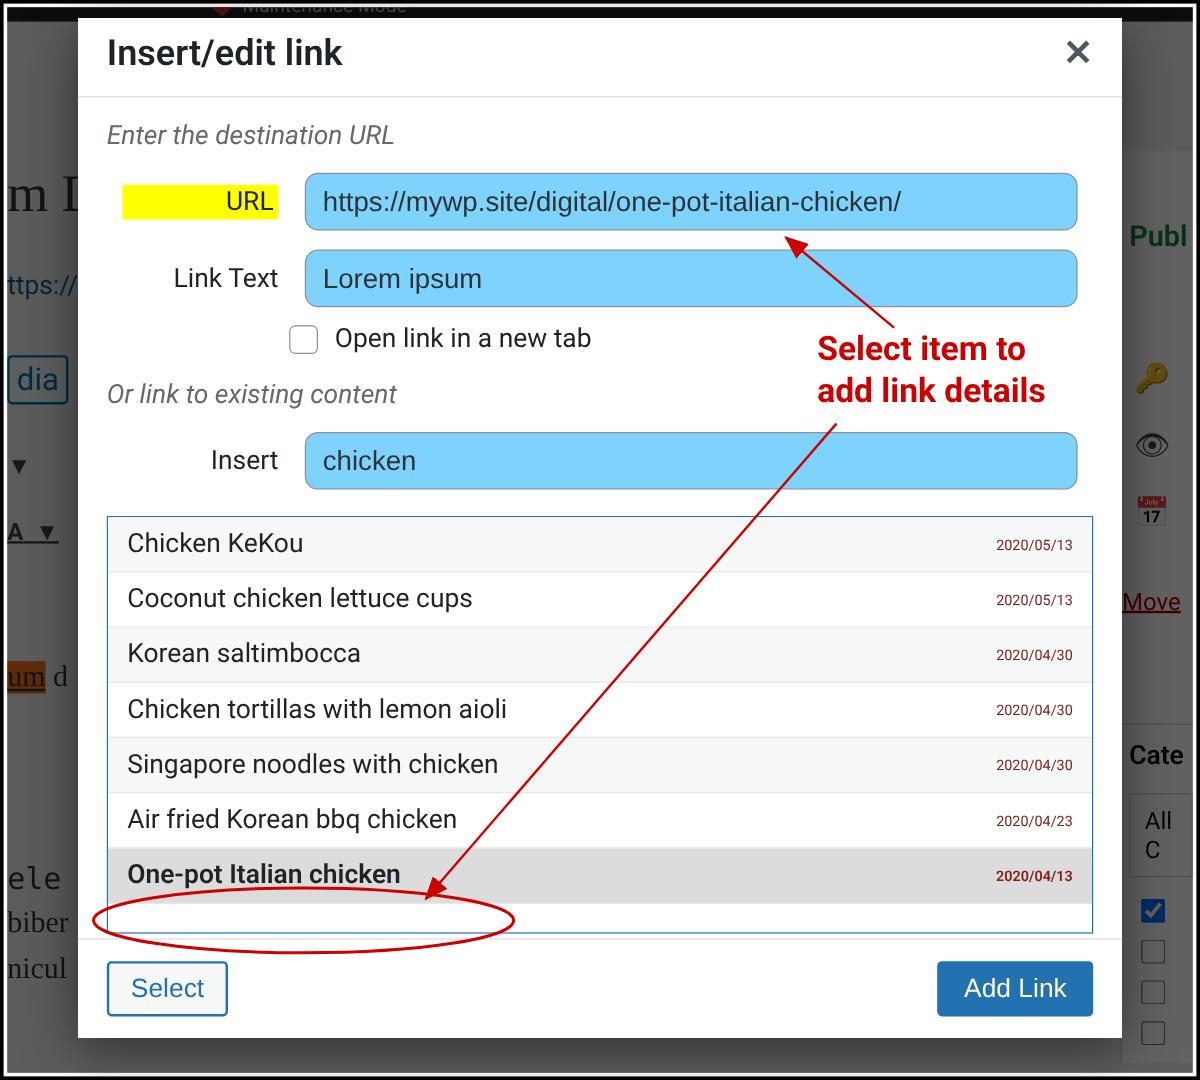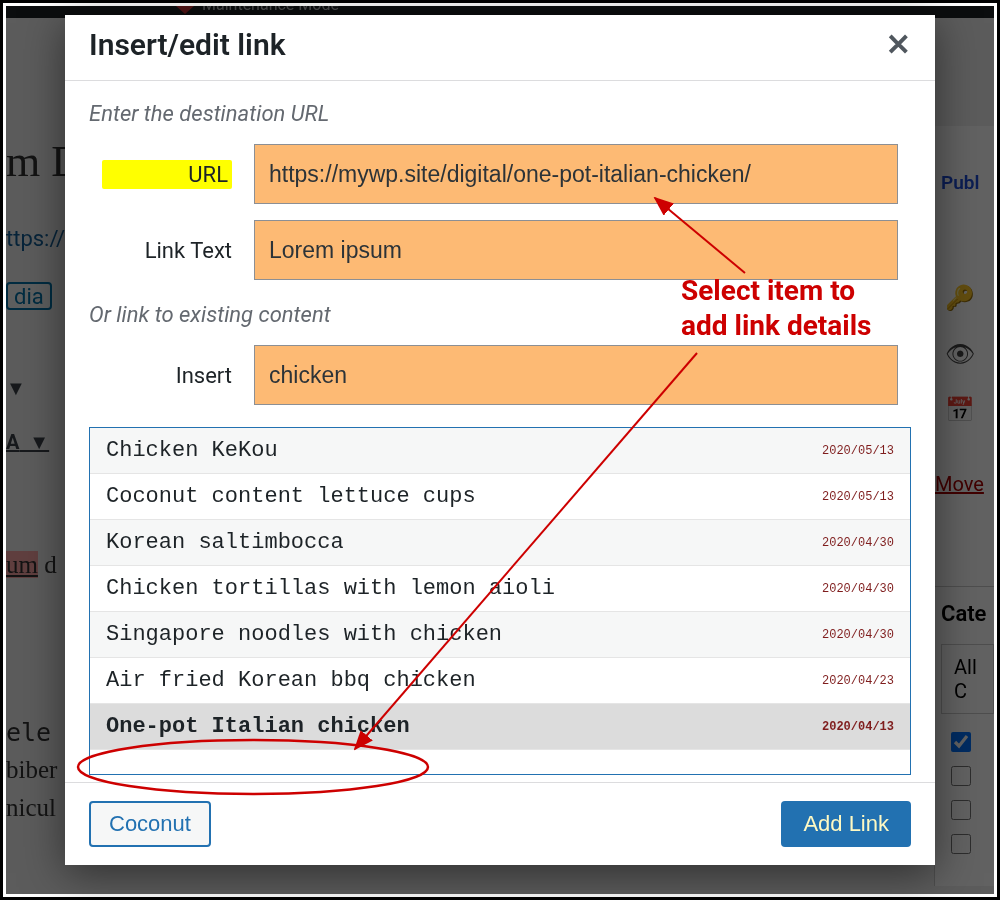--- a/index.html
+++ b/index.html
@@ -7,28 +7,28 @@
 
   .outer-border { position: absolute; left: 0; top: 0; width: 1000px; height: 900px; border: 3px solid #000; }
 
   
   .bg { position: absolute; left: 3px; top: 3px; right: 3px; bottom: 3px; background: #f0f0f1; overflow: hidden; filter: brightness(0.85); }
   .admin-bar { position: absolute; left: 0; top: 0; right: 0; height: 12px; background: #1d2327; color: #c3c4c7; font-size: 16px; }
   .admin-bar .maint { position: absolute; left: 170px; top: -12px; display: flex; align-items: center; gap: 8px; }
   .admin-bar .maint .shield { width: 18px; height: 20px; background: #d63638; clip-path: polygon(50% 0,100% 15%,100% 60%,50% 100%,0 60%,0 15%); }
 
   .bg .link-frag { position:absolute; left:0; top:220px; font-size:22px; color:#135e96; }
-  .bg .mediabtn { position:absolute; left:0; top:276px; border:2px solid #0073aa; color:#0073aa; background:#f6f7f7; border-radius:4px; padding:4px 6px 4px 6px; font-size:22px; height:28px; display:flex; align-items:center; }
+  .bg .mediabtn { position:absolute; left:0; top:290px; border:2px solid #0073aa; color:#0073aa; background:#f6f7f7; border-radius:4px; padding:4px 6px 4px 6px; font-size:26px; height:41px; display:flex; align-items:center; }
   .bg .toolbar-chevrons { position:absolute; left:0; top:370px; display:flex; flex-direction:column; gap:30px; font-size:20px; color:#3c434a; }
   .bg .content-frag { position:absolute; left:0; top:540px; font-size:25px; color:#333; line-height:1.5; font-family:Georgia, serif; }
-  .bg .content-frag .sel { background:#fca5a5; }
+  .bg .content-frag .sel { background:#f97316; }
   .bg .content-frag .mono { font-family: Consolas, monospace; }
 
   .bg .meta { position:absolute; right:0; top:120px; width:60px; background:#fff; border-left:1px solid #ccc; height:760px; padding-top:45px; }
-  .bg .meta .pub { font-size:19px; font-weight:600; color:#1d4ed8; padding:0 0 0 6px; }
+  .bg .meta .pub { font-size:24px; font-weight:600; color:#15803d; padding:0 0 0 6px;margin-top:12px; }
   .bg .meta-icons { margin-top:90px; display:flex; flex-direction:column; gap:28px; font-size:24px; color:#444; padding-left:10px; }
   .bg .movelink { margin-top:48px; color:#a00; text-decoration:underline; font-size:20px; padding-left:0; }
   .bg .cat-box { margin-top:90px; border-top:1px solid #ccc; padding:14px 0 0 6px; }
   .bg .cat-box h3 { font-size:22px; font-weight:600; }
   .bg .tabs { margin:18px 0 0 0; border:1px solid #ccc; padding:10px 0 10px 12px; background:#fff; font-size:20px; }
   .bg .checks { margin:18px 0 0 10px; display:flex; flex-direction:column; gap:14px; }
   .bg .checks input { width:20px; height:20px; }
 
   .dim { position:absolute; left:3px; top:3px; right:3px; bottom:3px; background:rgba(0,0,0,0.55); }
 
@@ -36,35 +36,35 @@
   .modal { position:absolute; left:62px; top:12px; width:870px; height:850px; background:#fff; box-shadow:0 8px 40px rgba(0,0,0,0.5); display:flex; flex-direction:column; }
   .modal-head { display:flex; align-items:center; justify-content:space-between; padding:12px 24px 18px 24px; border-bottom:1px solid #dcdcde; }
   .modal-head h1 { font-size:30px; font-weight:600; color:#1d2327; }
   .close-x { font-size:30px; font-weight:bold; color:#50575e; cursor:pointer; line-height:1; }
 
   .modal-body { padding:14px 24px 0 24px; font-size:22px; color:#1d2327; flex:1; display:flex; flex-direction:column; }
   .hint { font-style:italic; color:#646970; font-size:22px; margin:6px 0 10px 0; }
 
   .form-row { display:flex; align-items:center; gap:22px; margin:8px 13px; }
   .form-row label { width:130px; text-align:right; font-size:22px; color:#1d2327; }
-  .form-row input[type=text] { flex:1; height:60px; border:1px solid #8c8f94; border-radius:0; padding:0 14px; font-size:23px; color:#2c3338; background:#fdba74; }
+  .form-row input[type=text] { flex:1; height:48px; border:1px solid #8c8f94; border-radius:11px; padding:0 14px; font-size:23px; color:#2c3338; background:#7dd3fc; }
   .url-row input { border:1px solid #4f4f23; }
   .hl { background:#ffff00; padding:2px 4px 2px 4px; border-radius:2px; }
 
   .chk-row { display:flex; align-items:center; gap:14px; margin:6px 0 8px 152px; }
   .chk-row .box { width:24px; height:24px; border:1px solid #8c8f94; border-radius:5px; }
   .chk-row span { font-size:22px; }
 
   .search-row input { width:440px; flex:none; }
 
   .results { margin-top:14px; border:1px solid #2271b1; height:348px; overflow-y:scroll; background:#fff; }
   .results::-webkit-scrollbar { width:18px; }
   .results::-webkit-scrollbar-track { background:#f0f0f0; }
   .results::-webkit-scrollbar-thumb { background:#c0c0c0; }
-  .result-item { display:flex; justify-content:space-between; align-items:center; padding:10px 16px; border-bottom:1px solid #e5e5e5; font-size:22px; cursor:pointer;font-family:Liberation Mono, monospace; }
+  .result-item { display:flex; justify-content:space-between; align-items:center; padding:10px 16px; border-bottom:1px solid #e5e5e5; font-size:22px; cursor:pointer; }
   .result-item .date { color:#7f1d1d; font-size:12px;margin-left:24px; }
   .result-item.alt { background:#f6f7f7; }
   .result-item.sel { background:#dcdcdc; font-weight:600; }
 
   .modal-foot { border-top:1px solid #dcdcde; padding:18px 24px; display:flex; justify-content:space-between; align-items:center; }
   .btn-cancel { border:2px solid #2271b1; color:#2271b1; background:#f6f7f7; font-size:22px; padding:8px 18px; border-radius:4px; cursor:pointer; }
   .btn-primary { background:#2271b1; color:#fef9c3; border:none; font-size:22px; padding:10px 22px; border-radius:4px; cursor:pointer; }
 
   
   .ann-text { position:absolute; left:678px; top:270px; color:#cd0000; font-weight:700; font-size:28px; line-height:1.25; text-align:left; }
@@ -132,35 +132,39 @@
       <div class="form-row url-row">
         <label class="hl">URL</label>
         <input type="text" class="hl" value="https://mywp.site/digital/one-pot-italian-chicken/" style="">
       </div>
 
       <div class="form-row">
         <label>Link Text</label>
         <input type="text" value="Lorem ipsum" style="">
       </div>
 
+      <div class="chk-row">
+        <span class="box"></span>
+        <span>Open link in a new tab</span>
+      </div>
 
       <div class="hint" style="margin-top:14px">Or link to existing content</div>
 
       <div class="form-row search-row">
         <label>Insert</label>
         <input type="text" value="chicken" style="">
       </div>
 
       <div class="results" id="results">
           <div class="result-item alt">
             <span>Chicken KeKou</span>
             <span class="date">2020/05/13</span>
           </div>
           <div class="result-item">
-            <span>Coconut content lettuce cups</span>
+            <span>Coconut chicken lettuce cups</span>
             <span class="date">2020/05/13</span>
           </div>
           <div class="result-item alt">
             <span>Korean saltimbocca</span>
             <span class="date">2020/04/30</span>
           </div>
           <div class="result-item">
             <span>Chicken tortillas with lemon aioli</span>
             <span class="date">2020/04/30</span>
           </div>
@@ -173,21 +177,21 @@
             <span class="date">2020/04/23</span>
           </div>
           <div class="result-item alt sel">
             <span>One-pot Italian chicken</span>
             <span class="date">2020/04/13</span>
           </div>
         </div>
     </div>
 
     <div class="modal-foot">
-      <button class="btn-cancel">Coconut</button>
+      <button class="btn-cancel">Select</button>
       <button class="btn-primary">Add Link</button>
     </div>
   </div>
 
   <div class="ann-text">
     <div>Select item to</div>
     <div>add link details</div>
   </div>
   <svg class="ann">
     <defs>

